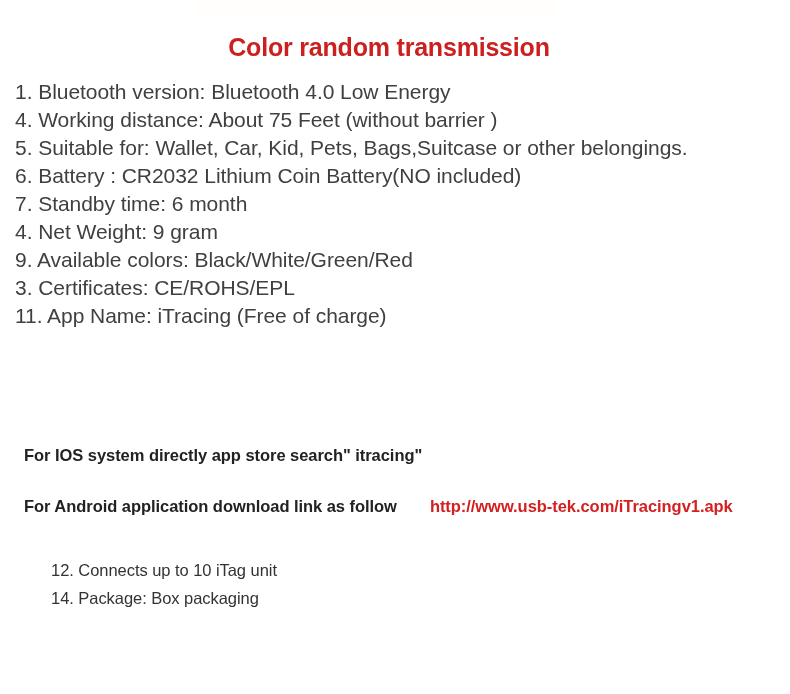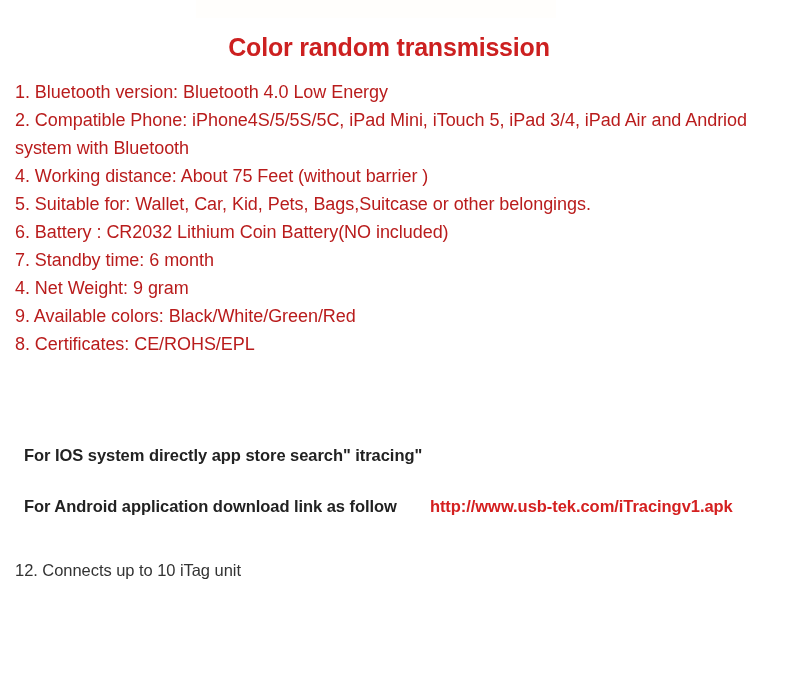--- a/index.html
+++ b/index.html
@@ -51,22 +51,22 @@
   }
 
   .spec-list {
     position: absolute;
     top: 78px;
     left: 15px;
     width: 760px;
   }
 
   .spec-line {
-    color: #b91c1c;
-    font-size: 18px;
+    color: #404040;
+    font-size: 21px;
     line-height: 28px;
     white-space: nowrap;
     letter-spacing: -0.05px;
   }
 
   .spec-line.wrapped {
     white-space: normal;
   }
 
   .notes {
@@ -103,47 +103,49 @@
     left: 15px;
     width: 760px;
   }
 
   .tail-line {
     color: #333333;
     font-size: 16.5px;
     line-height: 28px;
     white-space: nowrap;
     letter-spacing: -0.05px;
+    margin-left: 36px;
   }
 </style>
 </head>
 <body>
 
 <div class="page">
 
   <div class="top-band"></div>
 
   <h1 class="title">Color random transmission</h1>
 
   <div class="spec-list">
     <div class="spec-line">1. Bluetooth version: Bluetooth 4.0 Low Energy</div>
-    <div class="spec-line wrapped">2. Compatible Phone: iPhone4S/5/5S/5C, iPad Mini, iTouch 5, iPad 3/4, iPad Air and Andriod system with Bluetooth</div>
     <div class="spec-line">4. Working distance: About 75 Feet (without barrier )</div>
     <div class="spec-line">5. Suitable for: Wallet, Car, Kid, Pets, Bags,Suitcase or other belongings.</div>
     <div class="spec-line">6. Battery : CR2032 Lithium Coin Battery(NO included)</div>
     <div class="spec-line">7. Standby time: 6 month</div>
     <div class="spec-line">4. Net Weight: 9 gram</div>
     <div class="spec-line">9. Available colors: Black/White/Green/Red</div>
-    <div class="spec-line">8. Certificates: CE/ROHS/EPL</div>
+    <div class="spec-line">3. Certificates: CE/ROHS/EPL</div>
+    <div class="spec-line">11. App Name: iTracing (Free of charge)</div>
   </div>
 
   <div class="notes">
     <div class="note-line">For IOS system directly app store search" itracing"</div>
     <div class="note-line android">
       <span>For Android application download link as follow</span><a class="note-url" href="#">http://www.usb-tek.com/iTracingv1.apk</a>
     </div>
   </div>
 
   <div class="tail-list">
     <div class="tail-line">12. Connects up to 10 iTag unit</div>
+    <div class="tail-line">14. Package: Box packaging</div>
   </div>
 
 </div>
 
 </body></html>

